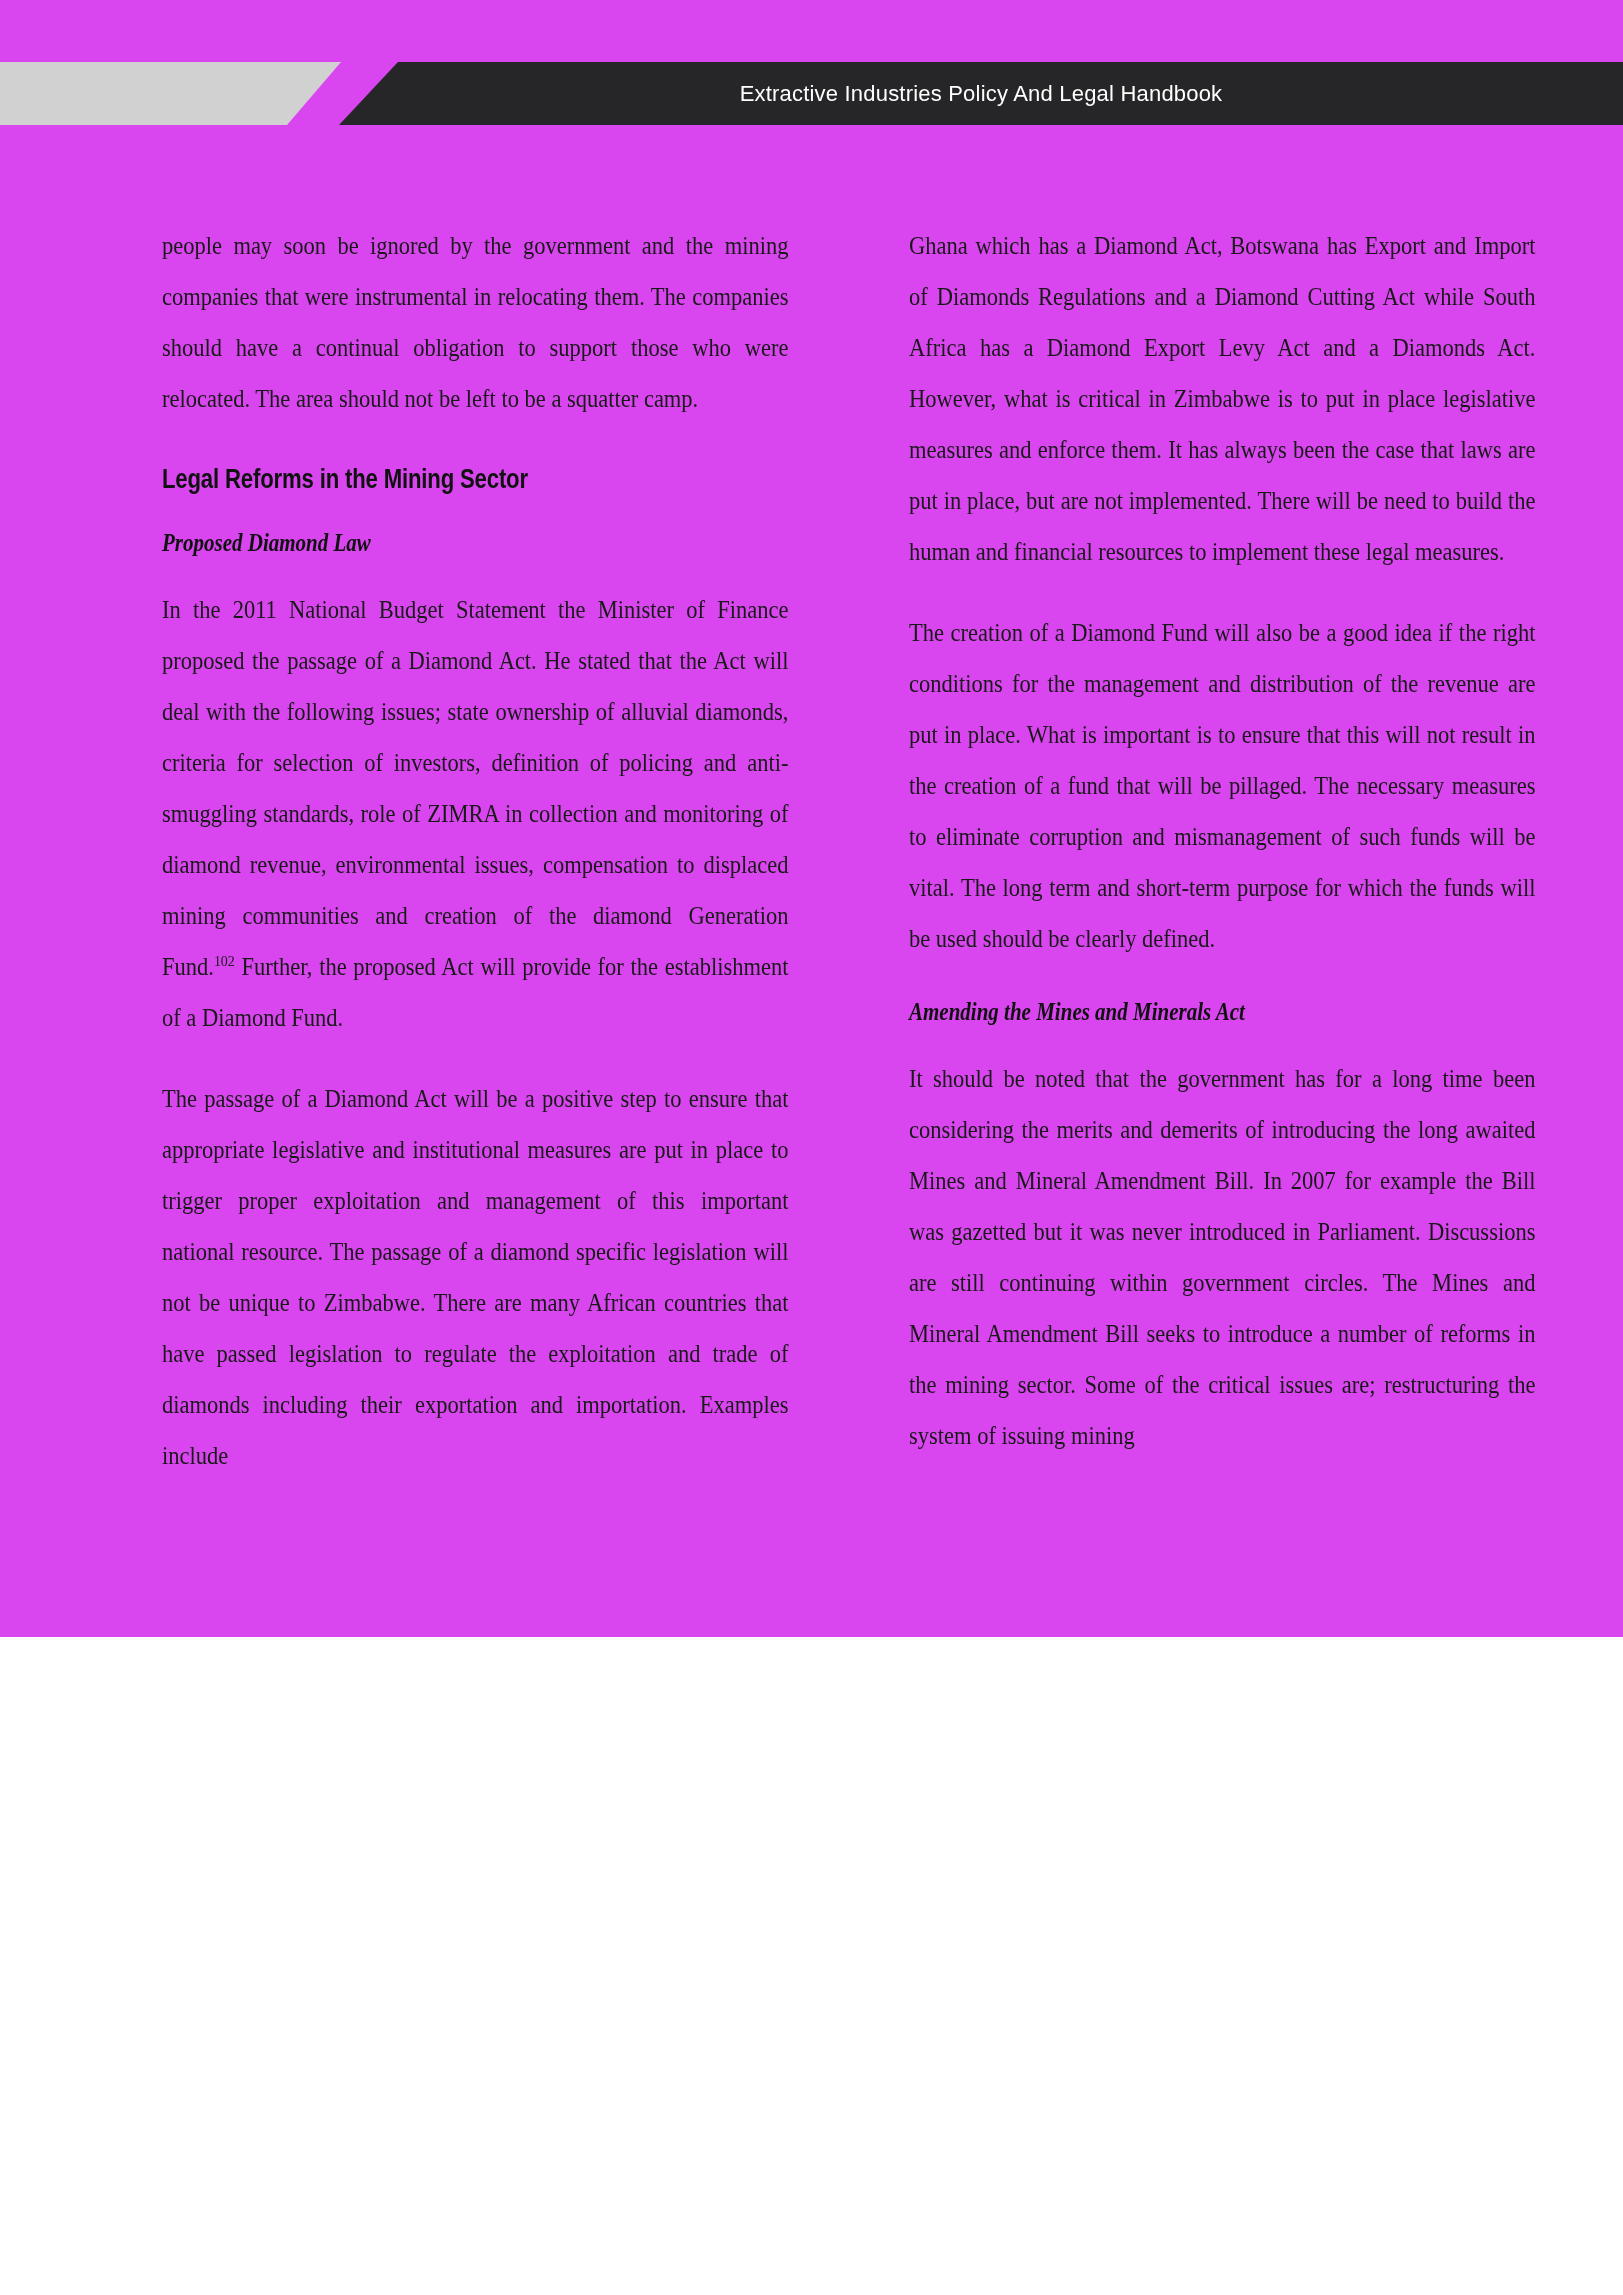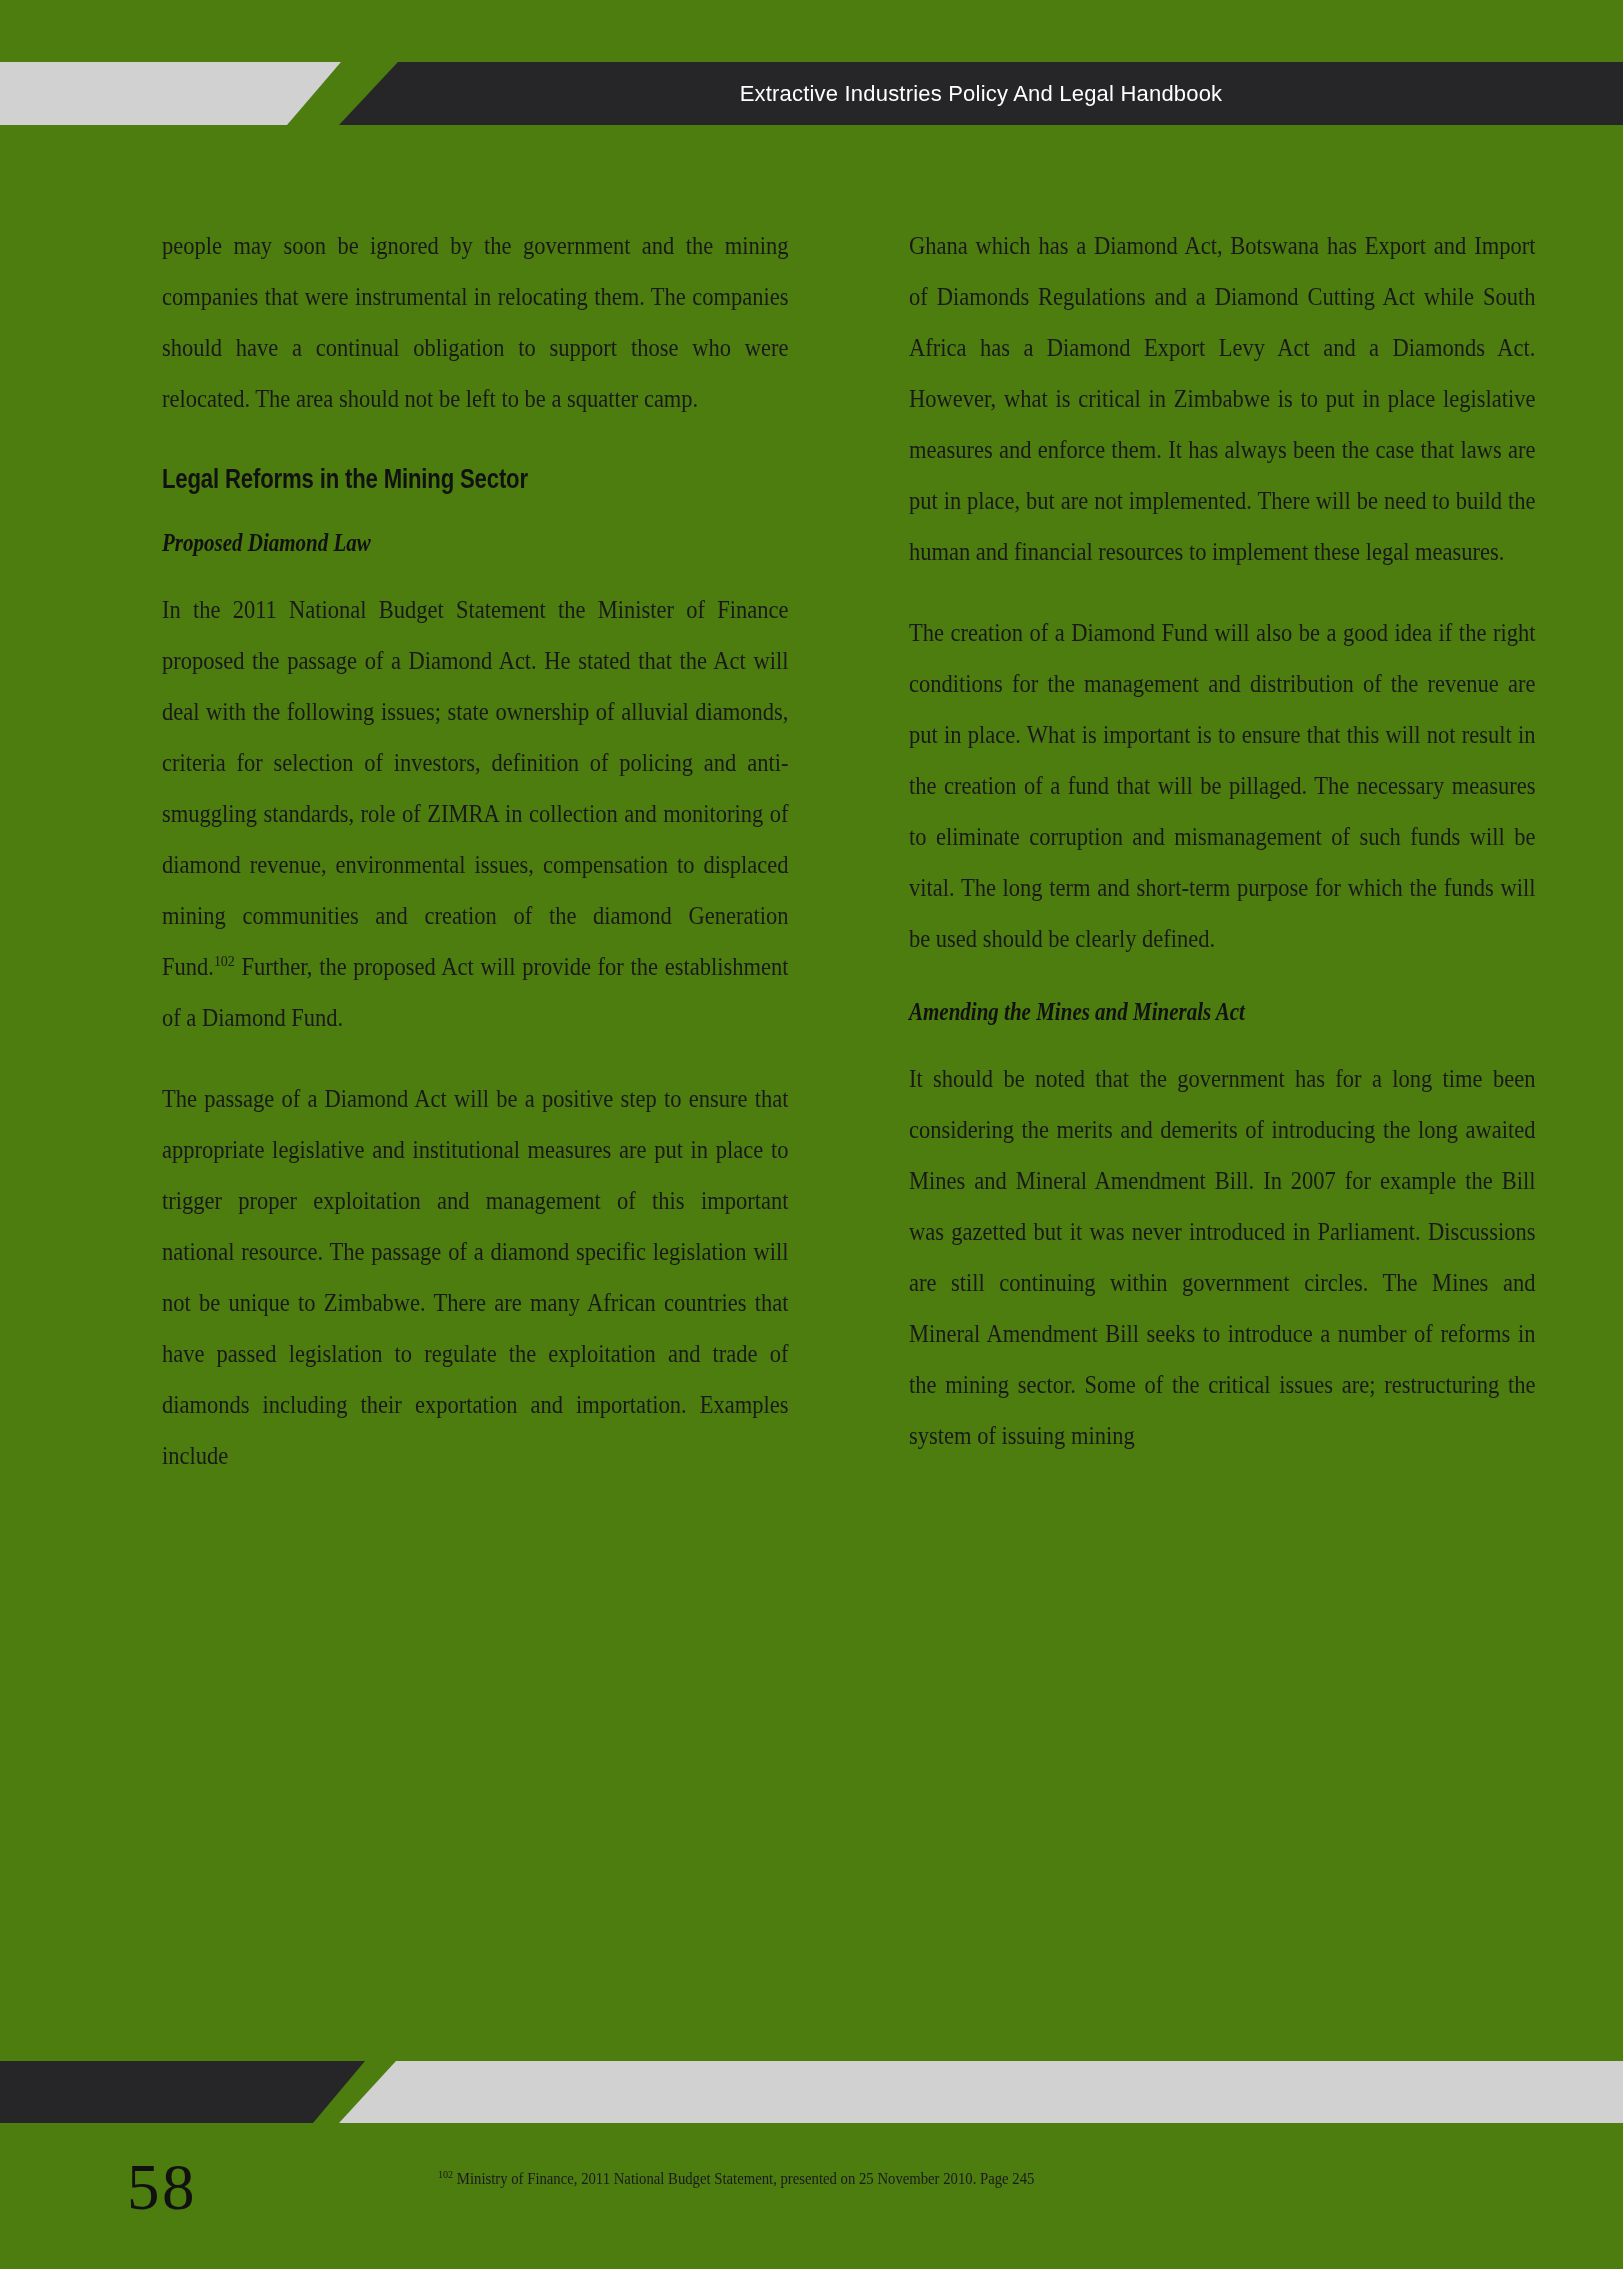--- a/index.html
+++ b/index.html
@@ -13,22 +13,22 @@
     font-family: "Liberation Serif", "DejaVu Serif", serif;
     color: #1a1a1a;
     position: relative;
     overflow: hidden;
   }
 
   
   .page {
     position: relative;
     width: 1623px;
-    height: 2269px;
-    background: #4d7c0f;
+    height: 1637px;
+    background: #d946ef;
     overflow: hidden;
   }
 
   
   .header-band {
     position: absolute;
     top: 62px;
     left: 0;
     width: 1623px;
     height: 63px;

